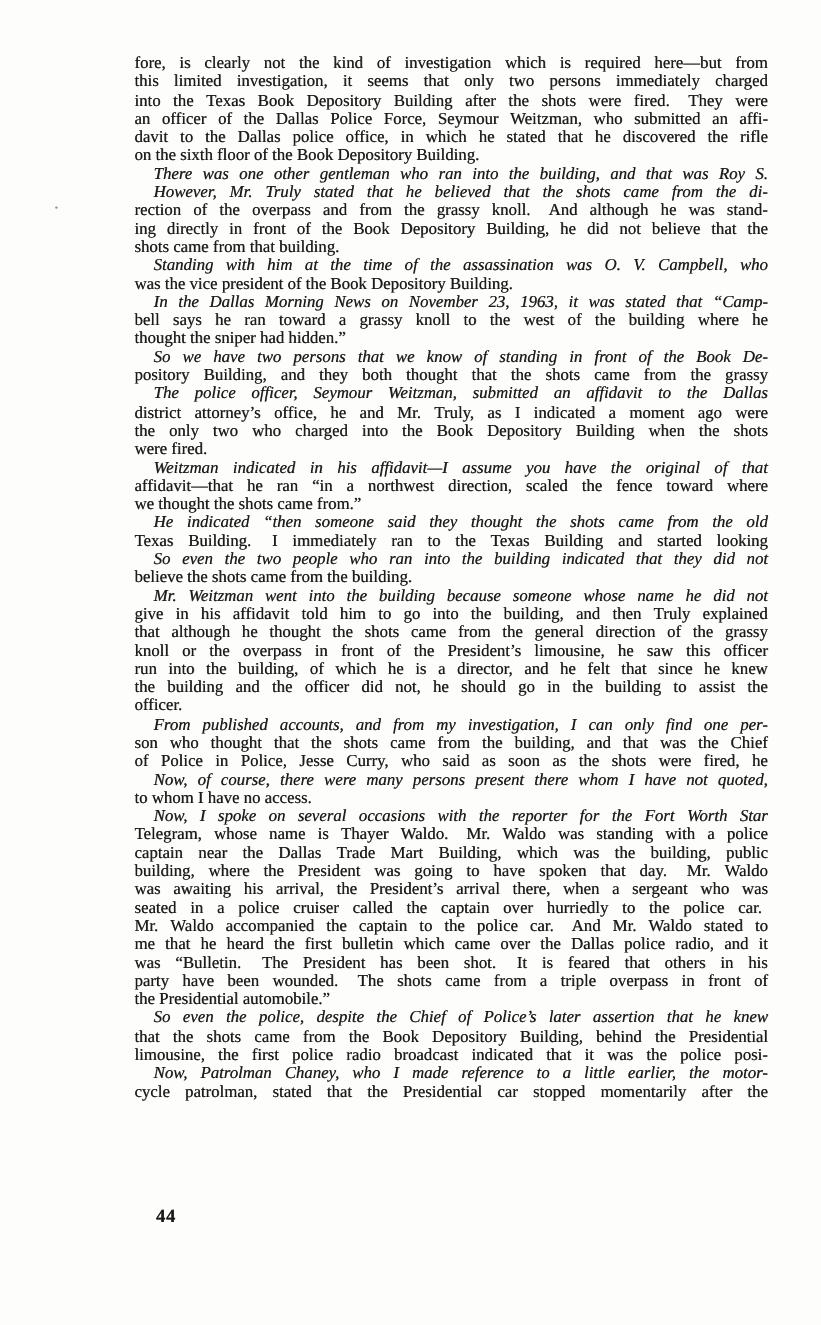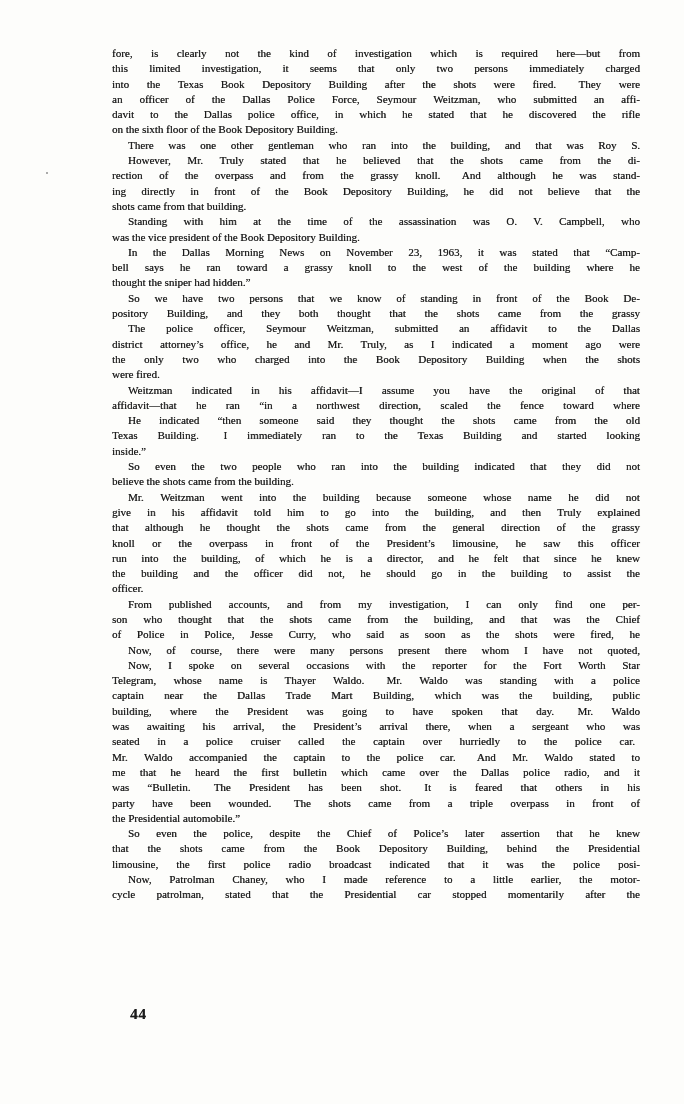--- a/index.html
+++ b/index.html
@@ -15,34 +15,34 @@
     width: 684px;
     height: 1104px;
     font-family: "Liberation Serif", serif;
     color: #1b1b1b;
   }
   .page-text {
     position: absolute;
     left: 112px;
     top: 46px;
     width: 528px;
-    font-size: 11px;
+    font-size: 14px;
     line-height: 15.3px;
     text-shadow: 0.3px 0 0 rgba(27,27,27,0.75);
   }
   .para { margin: 0; }
   .line {
     height: 15.3px;
     white-space: pre;
   }
   .line.just {
     display: flex;
     justify-content: space-between;
   }
-  .line.indent { padding-left: 16px; }
+  .line.indent { padding-left: 16px; font-style: italic; }
   .line.just span { white-space: pre; }
   .line.just span.sentence-end { margin-right: 5px; }
   .page-number {
     position: absolute;
     left: 130px;
     top: 1005px;
     font-size: 15.5px;
     font-weight: bold;
     letter-spacing: 0.5px;
     text-shadow: 0.3px 0 0 rgba(27,27,27,0.75);
@@ -95,25 +95,25 @@
       </div>
       <div class="para">
         <div class="line just indent"><span>The</span><span>police</span><span>officer,</span><span>Seymour</span><span>Weitzman,</span><span>submitted</span><span>an</span><span>affidavit</span><span>to</span><span>the</span><span>Dallas</span></div>
         <div class="line just"><span>district</span><span>attorney’s</span><span>office,</span><span>he</span><span>and</span><span>Mr.</span><span>Truly,</span><span>as</span><span>I</span><span>indicated</span><span>a</span><span>moment</span><span>ago</span><span>were</span></div>
         <div class="line just"><span>the</span><span>only</span><span>two</span><span>who</span><span>charged</span><span>into</span><span>the</span><span>Book</span><span>Depository</span><span>Building</span><span>when</span><span>the</span><span>shots</span></div>
         <div class="line last">were fired.</div>
       </div>
       <div class="para">
         <div class="line just indent"><span>Weitzman</span><span>indicated</span><span>in</span><span>his</span><span>affidavit—I</span><span>assume</span><span>you</span><span>have</span><span>the</span><span>original</span><span>of</span><span>that</span></div>
         <div class="line just"><span>affidavit—that</span><span>he</span><span>ran</span><span>“in</span><span>a</span><span>northwest</span><span>direction,</span><span>scaled</span><span>the</span><span>fence</span><span>toward</span><span>where</span></div>
+        <div class="line last">we thought the shots came from.”</div>
       </div>
       <div class="para">
         <div class="line just indent"><span>He</span><span>indicated</span><span>“then</span><span>someone</span><span>said</span><span>they</span><span>thought</span><span>the</span><span>shots</span><span>came</span><span>from</span><span>the</span><span>old</span></div>
         <div class="line just"><span>Texas</span><span class="sentence-end">Building.</span><span>I</span><span>immediately</span><span>ran</span><span>to</span><span>the</span><span>Texas</span><span>Building</span><span>and</span><span>started</span><span>looking</span></div>
-        <div class="line last">inside.”</div>
       </div>
       <div class="para">
         <div class="line just indent"><span>So</span><span>even</span><span>the</span><span>two</span><span>people</span><span>who</span><span>ran</span><span>into</span><span>the</span><span>building</span><span>indicated</span><span>that</span><span>they</span><span>did</span><span>not</span></div>
         <div class="line last">believe the shots came from the building.</div>
       </div>
       <div class="para">
         <div class="line just indent"><span>Mr.</span><span>Weitzman</span><span>went</span><span>into</span><span>the</span><span>building</span><span>because</span><span>someone</span><span>whose</span><span>name</span><span>he</span><span>did</span><span>not</span></div>
         <div class="line just"><span>give</span><span>in</span><span>his</span><span>affidavit</span><span>told</span><span>him</span><span>to</span><span>go</span><span>into</span><span>the</span><span>building,</span><span>and</span><span>then</span><span>Truly</span><span>explained</span></div>
         <div class="line just"><span>that</span><span>although</span><span>he</span><span>thought</span><span>the</span><span>shots</span><span>came</span><span>from</span><span>the</span><span>general</span><span>direction</span><span>of</span><span>the</span><span>grassy</span></div>
         <div class="line just"><span>knoll</span><span>or</span><span>the</span><span>overpass</span><span>in</span><span>front</span><span>of</span><span>the</span><span>President’s</span><span>limousine,</span><span>he</span><span>saw</span><span>this</span><span>officer</span></div>
@@ -121,20 +121,21 @@
         <div class="line just"><span>the</span><span>building</span><span>and</span><span>the</span><span>officer</span><span>did</span><span>not,</span><span>he</span><span>should</span><span>go</span><span>in</span><span>the</span><span>building</span><span>to</span><span>assist</span><span>the</span></div>
         <div class="line last">officer.</div>
       </div>
       <div class="para">
         <div class="line just indent"><span>From</span><span>published</span><span>accounts,</span><span>and</span><span>from</span><span>my</span><span>investigation,</span><span>I</span><span>can</span><span>only</span><span>find</span><span>one</span><span>per-</span></div>
         <div class="line just"><span>son</span><span>who</span><span>thought</span><span>that</span><span>the</span><span>shots</span><span>came</span><span>from</span><span>the</span><span>building,</span><span>and</span><span>that</span><span>was</span><span>the</span><span>Chief</span></div>
         <div class="line just"><span>of</span><span>Police</span><span>in</span><span>Police,</span><span>Jesse</span><span>Curry,</span><span>who</span><span>said</span><span>as</span><span>soon</span><span>as</span><span>the</span><span>shots</span><span>were</span><span>fired,</span><span>he</span></div>
       </div>
       <div class="para">
         <div class="line just indent"><span>Now,</span><span>of</span><span>course,</span><span>there</span><span>were</span><span>many</span><span>persons</span><span>present</span><span>there</span><span>whom</span><span>I</span><span>have</span><span>not</span><span>quoted,</span></div>
+        <div class="line last">to whom I have no access.</div>
       </div>
       <div class="para">
         <div class="line just indent"><span>Now,</span><span>I</span><span>spoke</span><span>on</span><span>several</span><span>occasions</span><span>with</span><span>the</span><span>reporter</span><span>for</span><span>the</span><span>Fort</span><span>Worth</span><span>Star</span></div>
         <div class="line just"><span>Telegram,</span><span>whose</span><span>name</span><span>is</span><span>Thayer</span><span class="sentence-end">Waldo.</span><span>Mr.</span><span>Waldo</span><span>was</span><span>standing</span><span>with</span><span>a</span><span>police</span></div>
         <div class="line just"><span>captain</span><span>near</span><span>the</span><span>Dallas</span><span>Trade</span><span>Mart</span><span>Building,</span><span>which</span><span>was</span><span>the</span><span>building,</span><span>public</span></div>
         <div class="line just"><span>building,</span><span>where</span><span>the</span><span>President</span><span>was</span><span>going</span><span>to</span><span>have</span><span>spoken</span><span>that</span><span class="sentence-end">day.</span><span>Mr.</span><span>Waldo</span></div>
         <div class="line just"><span>was</span><span>awaiting</span><span>his</span><span>arrival,</span><span>the</span><span>President’s</span><span>arrival</span><span>there,</span><span>when</span><span>a</span><span>sergeant</span><span>who</span><span>was</span></div>
         <div class="line just"><span>seated</span><span>in</span><span>a</span><span>police</span><span>cruiser</span><span>called</span><span>the</span><span>captain</span><span>over</span><span>hurriedly</span><span>to</span><span>the</span><span>police</span><span class="sentence-end">car.</span></div>
         <div class="line just"><span>Mr.</span><span>Waldo</span><span>accompanied</span><span>the</span><span>captain</span><span>to</span><span>the</span><span>police</span><span class="sentence-end">car.</span><span>And</span><span>Mr.</span><span>Waldo</span><span>stated</span><span>to</span></div>
         <div class="line just"><span>me</span><span>that</span><span>he</span><span>heard</span><span>the</span><span>first</span><span>bulletin</span><span>which</span><span>came</span><span>over</span><span>the</span><span>Dallas</span><span>police</span><span>radio,</span><span>and</span><span>it</span></div>

